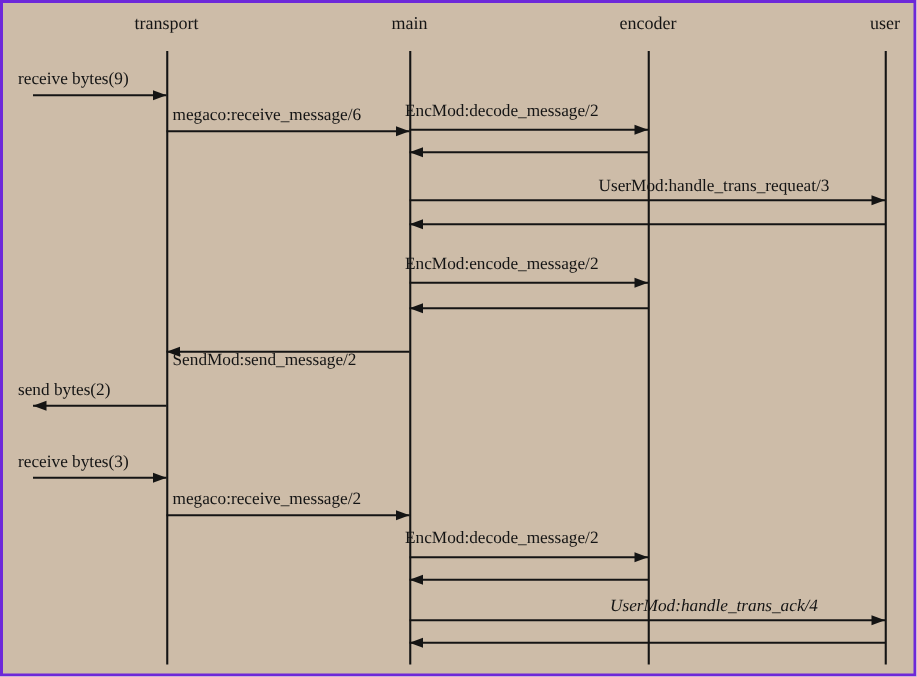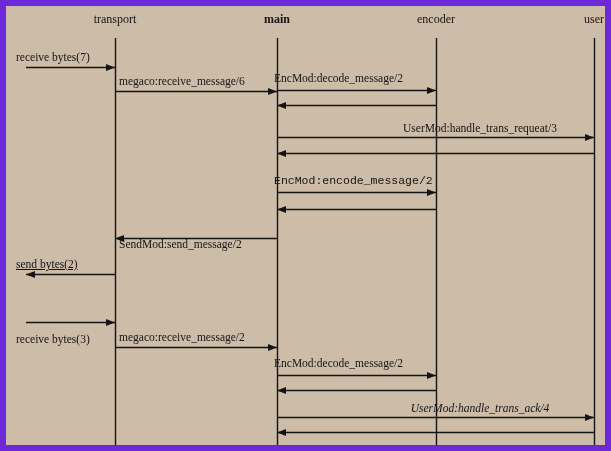--- a/index.html
+++ b/index.html
@@ -8,21 +8,21 @@
     background: #ffffff;
   }
   #diagram-root {
     position: relative;
     width: 611px;
     height: 451px;
     background: #cdbca8;
     font-family: "Liberation Serif", "DejaVu Serif", serif;
     overflow: hidden;
     box-sizing: border-box;
-    border: 6px solid #6d28d9;
+    border: 2px solid #6d28d9;
   }
   svg.layer {
     position: absolute;
     left: 0;
     top: 0;
     width: 611px;
     height: 451px;
   }
   .participant-label {
     position: absolute;
@@ -87,31 +87,31 @@
         <path d="M 271 384.5 L 280 381.1 L 280 387.9 Z" fill="#141414"></path>
         <line x1="271" y1="411.5" x2="588" y2="411.5" stroke="#141414" stroke-width="1.3"></line>
         <path d="M 588 411.5 L 579 408.1 L 579 414.9 Z" fill="#141414"></path>
         <line x1="588" y1="426.5" x2="271" y2="426.5" stroke="#141414" stroke-width="1.3"></line>
         <path d="M 271 426.5 L 280 423.1 L 280 429.9 Z" fill="#141414"></path>
       </g>
   </svg>
 
   <div id="participant-labels">
       <div class="participant-label" style="left: 109px; top: 6px;">transport</div>
-      <div class="participant-label" style="left: 271px; top: 6px; font-weight: bold;">main</div>
+      <div class="participant-label" style="left: 271px; top: 6px;">main</div>
       <div class="participant-label" style="left: 430px; top: 6px; text-align: center;">encoder</div>
       <div class="participant-label" style="left: 588px; top: 6px;">user</div>
     </div>
   <div id="message-labels">
-      <div class="msg-label" style="left: 10px; top: 45px;">receive bytes(7)</div>
+      <div class="msg-label" style="left: 10px; top: 45px;">receive bytes(9)</div>
       <div class="msg-label" style="left: 113px; top: 69px;">megaco:receive_message/6</div>
       <div class="msg-label" style="left: 268px; top: 66px;">EncMod:decode_message/2</div>
       <div class="msg-label centered" style="left: 430px; top: 116px;">UserMod:handle_trans_requeat/3</div>
-      <div class="msg-label" style="left: 268px; top: 168px; font-family: Liberation Mono, monospace;">EncMod:encode_message/2</div>
+      <div class="msg-label" style="left: 268px; top: 168px;">EncMod:encode_message/2</div>
       <div class="msg-label" style="left: 113px; top: 232px;">SendMod:send_message/2</div>
-      <div class="msg-label" style="left: 10px; top: 252px; text-decoration: underline;">send bytes(2)</div>
-      <div class="msg-label" style="left: 10px; top: 300px; margin-top: 27px;">receive bytes(3)</div>
+      <div class="msg-label" style="left: 10px; top: 252px;">send bytes(2)</div>
+      <div class="msg-label" style="left: 10px; top: 300px;">receive bytes(3)</div>
       <div class="msg-label" style="left: 113px; top: 325px;">megaco:receive_message/2</div>
       <div class="msg-label" style="left: 268px; top: 351px;">EncMod:decode_message/2</div>
       <div class="msg-label centered" style="left: 430px; top: 396px; font-style: italic;">UserMod:handle_trans_ack/4</div>
     </div>
 
 </div>
 
 </body></html>

